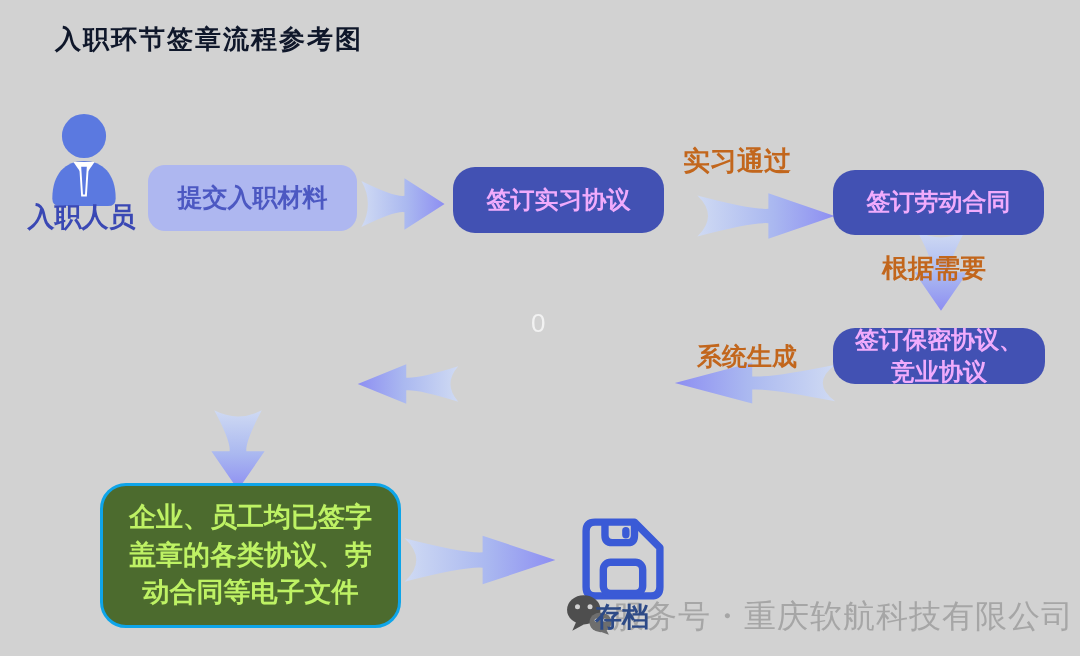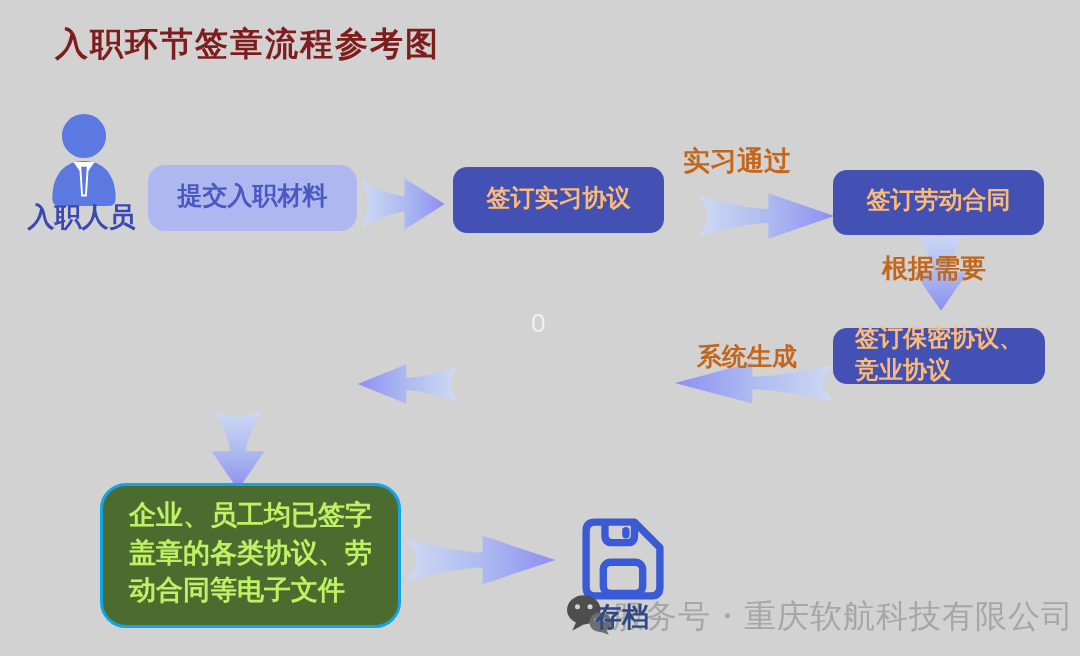--- a/index.html
+++ b/index.html
@@ -7,28 +7,28 @@
     font-family:"Liberation Sans","DejaVu Sans",sans-serif;
     background:#bfbfbf;
   }
   .stage{
     position:relative;width:1080px;height:656px;
     background:#d2d2d2;overflow:hidden;
   }
   .abs{position:absolute;}
   .title{
     left:55px;top:22px;
-    font-size:33px;font-weight:bold;color:#7f1d1d;
+    font-size:26px;font-weight:bold;color:#0f172a;
     letter-spacing:2px;z-index:2;
   }
   .node{
-    display:flex;align-items:center;justify-content:center;text-align:left;
-    font-weight:bold;white-space:pre-line;z-index:2;line-height:1.35;font-family:Liberation Mono, monospace;
+    display:flex;align-items:center;justify-content:center;text-align:center;
+    font-weight:bold;white-space:pre-line;z-index:2;line-height:1.35;
   }
-  .node.dark{background:#4251b3;color:#fdba74;border-radius:14px;font-size:24px;}
+  .node.dark{background:#4251b3;color:#f0abfc;border-radius:22px;font-size:24px;}
   .node.light{background:#aeb7f0;color:#4c58c2;border-radius:17px;font-size:25px;}
   .node.green{
     background:#4c6b2e;border:3px solid #0ea5e9;color:#bef264;
     border-radius:26px;font-size:27px;line-height:1.4;
   }
   .edge-label{
     font-size:26px;font-weight:bold;color:#c2661c;z-index:2;white-space:nowrap;text-align:center;
   }
   .arrow{z-index:1;}
   .flip{transform:scaleX(-1);}

